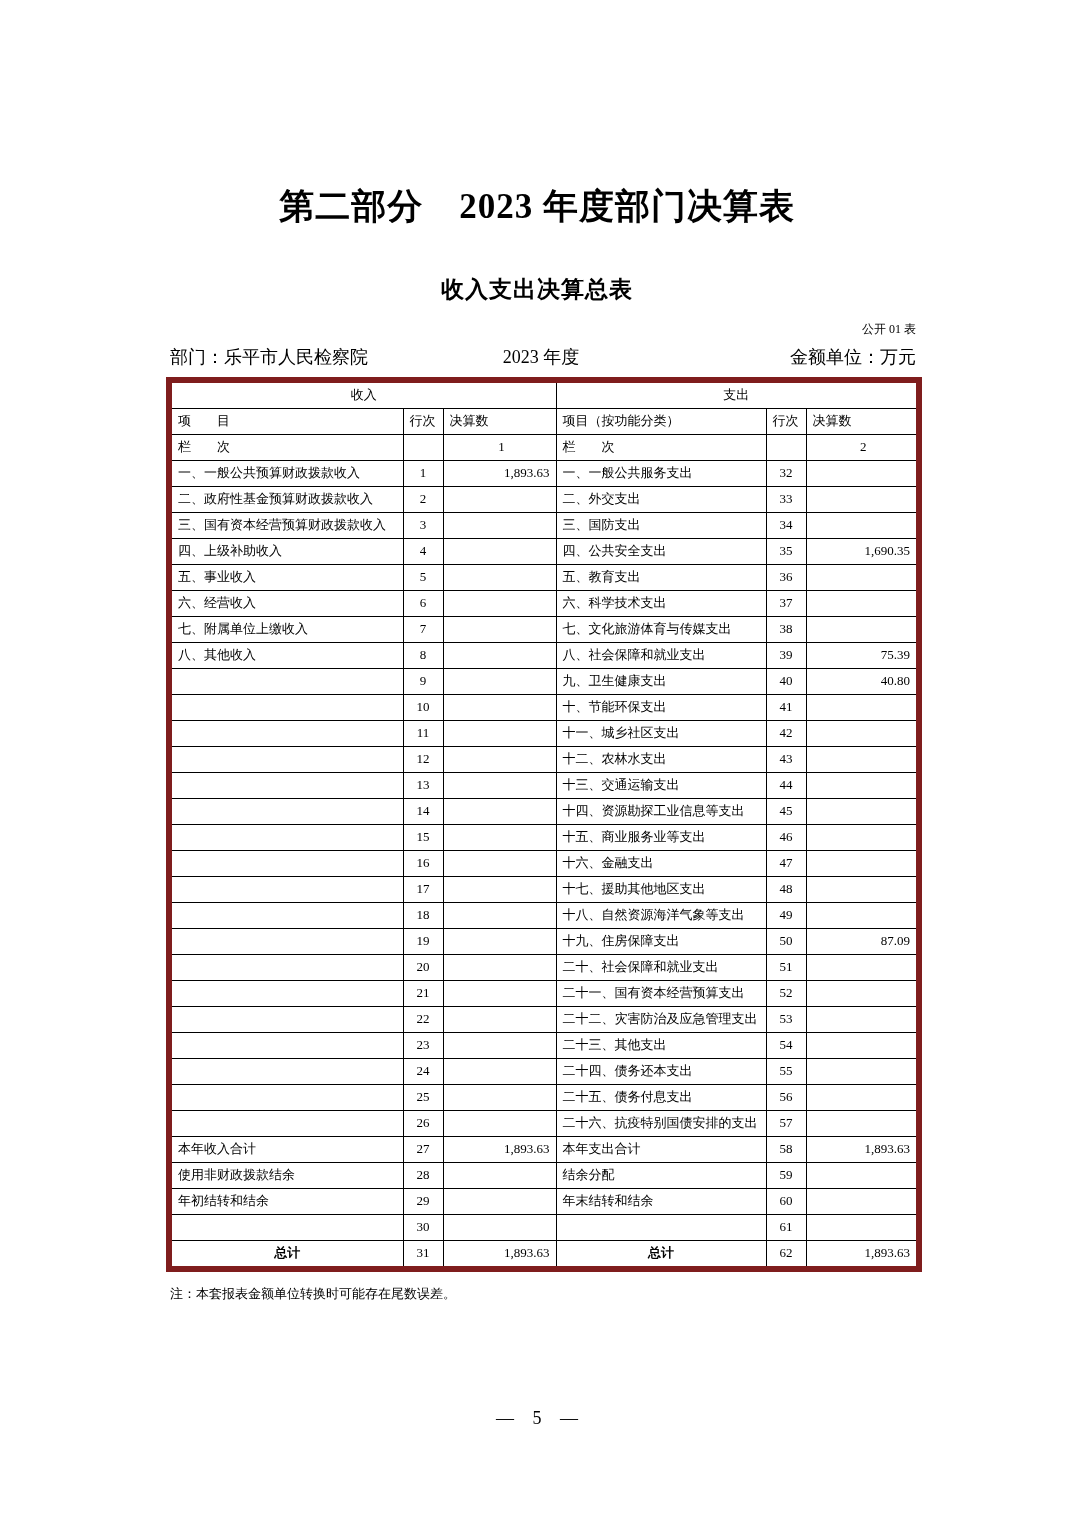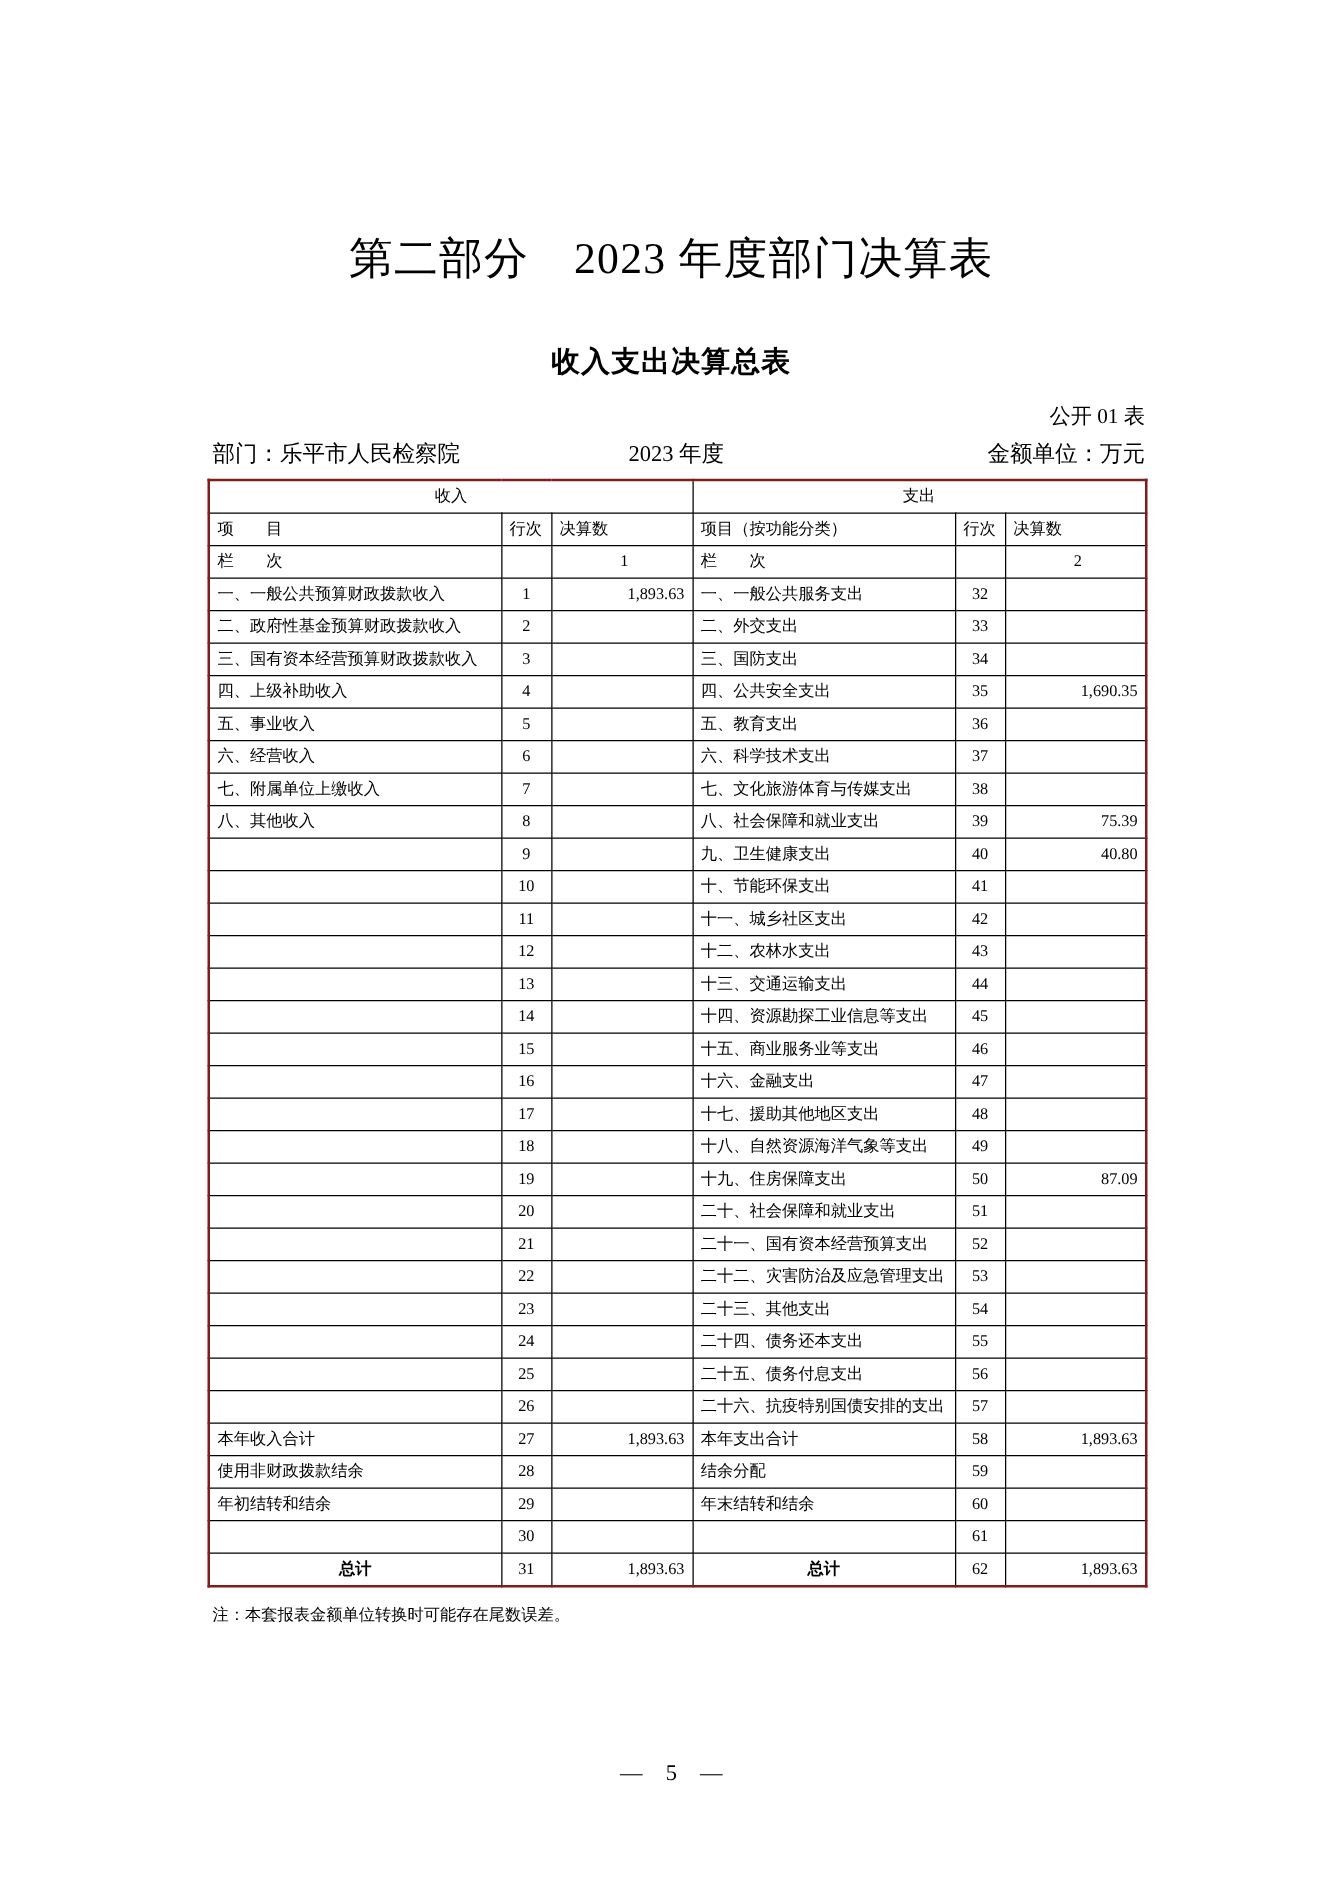--- a/index.html
+++ b/index.html
@@ -5,44 +5,44 @@
   html,body{margin:0;padding:0;background:#ffffff;}
   body{
     width:1074px;height:1520px;
     font-family:"Liberation Serif","DejaVu Serif",serif;
     color:#000;position:relative;
   }
   .page{width:1074px;height:1520px;position:relative;overflow:hidden;background:#fff;}
 
   .doc-title{
     padding-top:186px;margin:0;
-    text-align:center;font-size:35px;font-weight:normal;
+    text-align:center;font-size:35px;font-weight:bold;
     letter-spacing:1px;line-height:1.2;
   }
   .doc-subtitle{
     margin:46px 0 12px 0;
     text-align:center;font-size:23px;font-weight:bold;letter-spacing:1px;
   }
 
   .content{width:750px;margin-left:166px;}
 
   .table-label{
-    margin-top:16px;text-align:right;font-size:17px;
+    margin-top:16px;text-align:right;font-size:12px;
   }
   .meta-row{
     position:relative;margin-top:8px;font-size:18px;height:22px;line-height:22px;
   }
   .meta-left{position:absolute;left:4px;}
   .meta-center{position:absolute;left:50%;transform:translateX(-50%);}
   .meta-right{position:absolute;right:0;}
 
   table.budget{
     border-collapse:collapse;table-layout:fixed;
     width:750px;margin-top:9px;
-    border:2px solid #7f1d1d;
+    border:6px solid #7f1d1d;
   }
   table.budget td{
     border:1px solid #000;
     height:25px;
     font-size:13px;
     padding:0 6px;
     overflow:hidden;white-space:nowrap;
     line-height:1.1;
   }
   td.sec-head{text-align:center;font-size:14px;}

